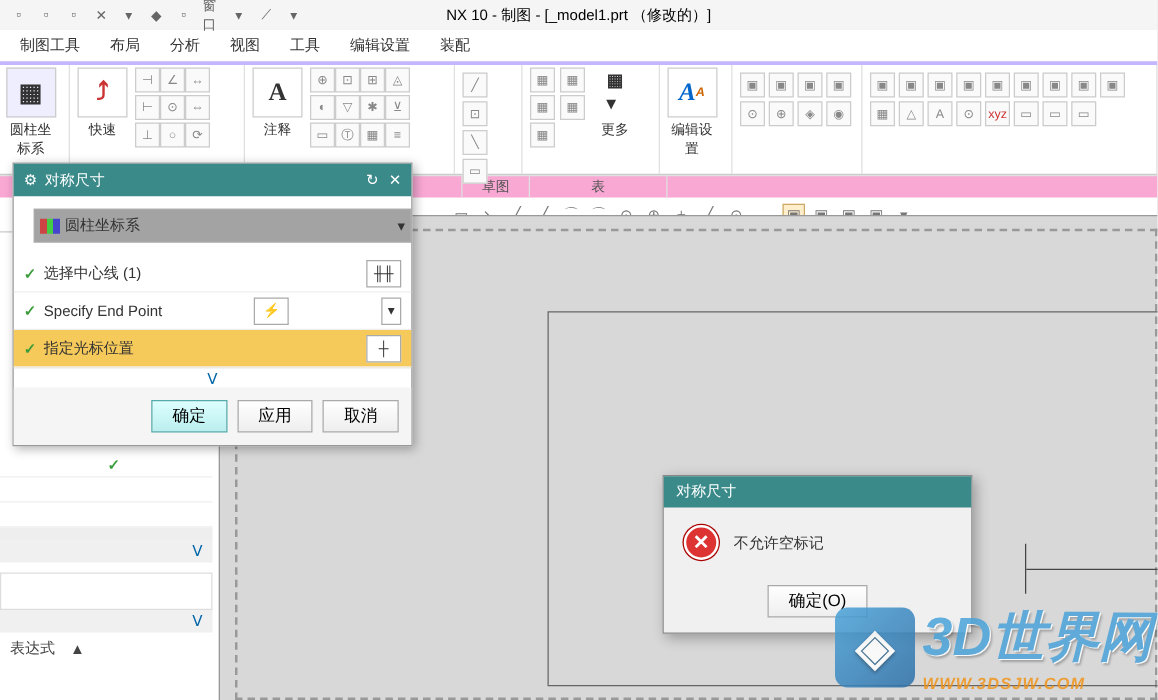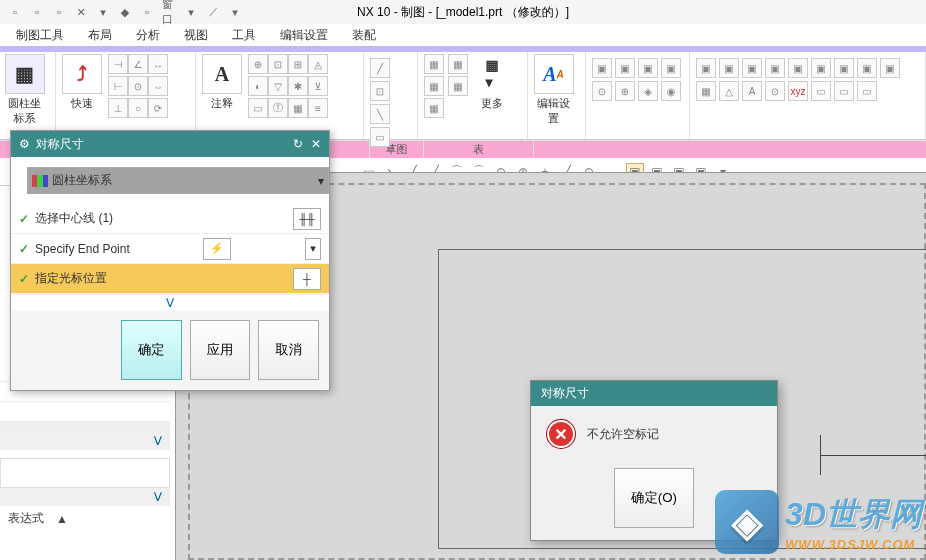--- a/index.html
+++ b/index.html
@@ -4,21 +4,21 @@
 <style>
 * { margin: 0; padding: 0; box-sizing: border-box; font-family: "Microsoft YaHei", Arial, sans-serif; }
 body { width: 926px; height: 560px; overflow: hidden; background: #fff; position: relative; font-size: 12px; color: #333; }
 
 
 .titlebar { height: 24px; background: #f5f5f5; display: flex; align-items: center; padding: 0 4px; }
 .ic { width: 16px; height: 16px; margin: 0 3px; display: inline-flex; align-items: center; justify-content: center; font-size: 11px; color: #666; border: 1px solid transparent; }
 .title-text { position: absolute; left: 50%; transform: translateX(-50%); color: #000000; font-size: 12px; }
 
 
-.menubar { height: 28px; background: #fff; border-bottom: 6px solid #c4b5fd; display: flex; align-items: center; padding-left: 4px; }
+.menubar { height: 28px; background: #fff; border-bottom: 3px solid #c4b5fd; display: flex; align-items: center; padding-left: 4px; }
 .menu-item { padding: 4px 12px; cursor: pointer; color: #333; }
 
 
 .ribbon { height: 88px; background: #fff; display: flex; border-bottom: 1px solid #ccc; position: relative; }
 .ribbon-group { border-right: 1px solid #e0e0e0; padding: 2px 6px; display: flex; flex-direction: column; }
 .ribbon-icons { display: flex; flex-wrap: wrap; gap: 3px; flex: 1; align-items: flex-start; align-content: flex-start; padding-top: 4px; }
 .rib-ic { width: 20px; height: 20px; border: 1px solid #ccc; background: #fafafa; display: inline-flex; align-items: center; justify-content: center; font-size: 10px; color: #888; }
 .rib-big { width: 40px; height: 40px; border: 1px solid #ccc; display: flex; align-items: center; justify-content: center; font-size: 20px; font-weight: bold; font-family: serif; }
 .rib-big-col { display: flex; flex-direction: column; align-items: center; margin-right: 6px; }
 .rib-big-lbl { font-size: 11px; color: #333; margin-top: 2px; text-align: center; }
@@ -40,21 +40,21 @@
 .dlg-section .chev { margin-left: auto; color: #0066aa; }
 .dlg-row { display: flex; align-items: center; height: 30px; padding: 0 8px; border-bottom: 1px solid #eee; }
 .dlg-row.sel { background: #f5c95a; }
 .chk { color: #3a9c3a; font-weight: bold; margin-right: 6px; }
 .endic { margin-left: auto; width: 28px; height: 22px; border: 1px solid #aaa; background: #fff; display: flex; align-items: center; justify-content: center; font-size: 11px; }
 .dropdown { width: 100%; margin: 6px 8px; padding: 4px; border: 1px solid #aaa; background: #a3a3a3; display: flex; align-items: center; }
 .dropdown-wrap { padding: 4px 8px; }
 .dd-ic { width: 16px; height: 12px; margin-right: 4px; background: linear-gradient(90deg,#c44 0 33%,#4c4 33% 66%,#44c 66%); }
 .dd-arrow { margin-left: auto; }
 .dlg-btns { display: flex; justify-content: flex-end; gap: 8px; padding: 10px; background: #f5f5f5; }
-.btn { padding: 20px 16px; border: 1px solid #aaa; background: linear-gradient(#fff,#eee); cursor: pointer; }
+.btn { padding: 3px 16px; border: 1px solid #aaa; background: linear-gradient(#fff,#eee); cursor: pointer; }
 .btn.prim { border-color: #5aa; background: linear-gradient(#dff,#bee); }
 
 
 .leftpanel { position: absolute; left: 0; top: 362px; width: 170px; }
 .lp-row { height: 20px; border-bottom: 1px solid #eee; display: flex; align-items: center; padding: 0 6px; }
 .lp-chev { height: 18px; background: #f0f0f0; display: flex; justify-content: flex-end; align-items: center; padding: 0 8px; color: #0066aa; }
 .lp-expr { padding: 4px 8px; display: flex; align-items: center; color: #444; }
 
 
 .canvas { position: absolute; left: 175px; top: 172px; right: 0; bottom: 0; background: #d8d8d8; border-left: 1px solid #999; border-top: 1px solid #999; }
@@ -67,21 +67,21 @@
 .err { position: absolute; left: 530px; top: 380px; width: 248px; background: #f0f0f0; border: 1px solid #888; box-shadow: 3px 3px 10px rgba(0,0,0,0.3); z-index: 20; }
 .err-title { background: #3b8a8a; color: #fff; padding: 4px 10px; font-size: 12px; }
 .err-body { padding: 14px 16px; display: flex; align-items: center; gap: 12px; }
 .err-ic { width: 28px; height: 28px; border-radius: 50%; background: #d33; border: 2px solid #fff; box-shadow: 0 0 0 1px #a00; display: flex; align-items: center; justify-content: center; color: #fff; font-weight: bold; font-size: 16px; }
 .err-btns { display: flex; justify-content: center; padding: 6px 0 12px; }
 
 
 .watermark { position: absolute; right: 4px; bottom: 6px; z-index: 30; display: flex; align-items: center; gap: 6px; opacity: 0.85; }
 .wm-ic { width: 64px; height: 64px; border-radius: 10px; background: linear-gradient(135deg,#4aa3d9,#2c6fa8); display: flex; align-items: center; justify-content: center; color: #fff; font-size: 40px; font-weight: bold; text-shadow: 0 2px 3px rgba(0,0,0,0.4); }
 .wm-text { display: flex; flex-direction: column; }
-.wm-main { font-size: 32px; font-weight: bold; font-style: italic; color: #4aa3d9; text-shadow: 1px 1px 0 #fff, 2px 2px 2px rgba(0,0,0,0.3); }
+.wm-main { font-size: 43px; font-weight: bold; font-style: italic; color: #4aa3d9; text-shadow: 1px 1px 0 #fff, 2px 2px 2px rgba(0,0,0,0.3); }
 .wm-sub { font-size: 13px; color: #f0941c; font-weight: bold; font-style: italic; letter-spacing: 1px; }
 </style>
 </head>
 <body>
 
 <div class="titlebar">
   <span class="ic">▫</span>
   <span class="ic">▫</span>
   <span class="ic">▫</span>
   <span class="ic">✕</span>

